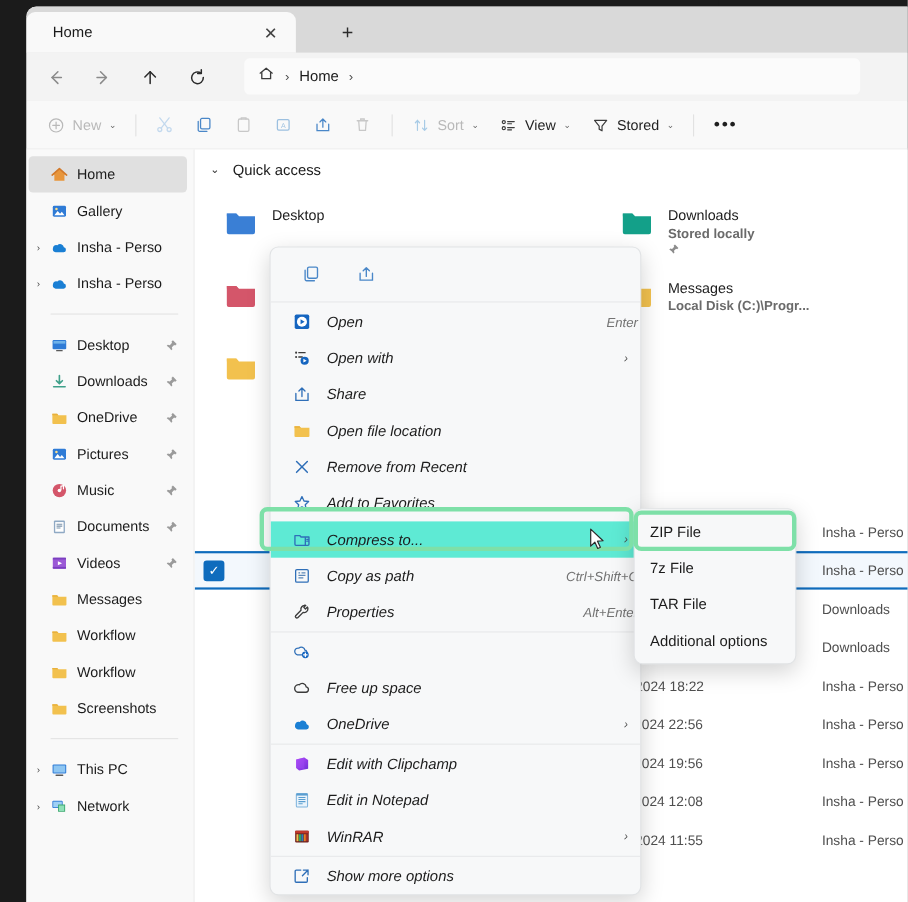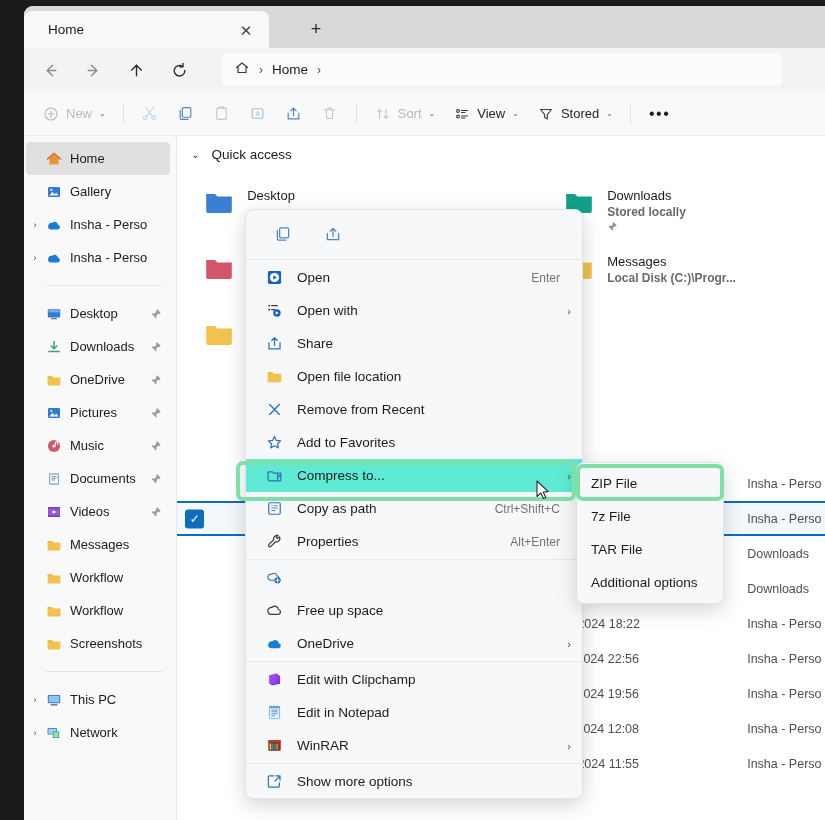--- a/index.html
+++ b/index.html
@@ -224,28 +224,29 @@
     background: #0f6cbd;
     display: flex; align-items: center; justify-content: center;
     color: #fff; font-size: 12px;
   }
   .f-date { position: absolute; left: 365px; }
   .f-loc  { position: absolute; left: 570px; }
 
   
   .ctxmenu {
     position: absolute;
-    left: 221px; top: 203px;
+    left: 221px; top: 218px;
     width: 338px;
     background: #f7f8f9;
     border: 1px solid #e1e3e5;
     border-radius: 8px;
     box-shadow: 0 6px 20px rgba(0,0,0,.17);
     overflow: hidden;
     z-index: 40;
+    font-style: italic;
   }
   .ctx-top {
     display: flex; align-items: center;
     height: 48px;
     padding-left: 20px;
     gap: 16px;
   }
   .ctx-topbtn {
     width: 34px; height: 30px;
     display: flex; align-items: center; justify-content: center;
@@ -261,21 +262,21 @@
   }
   .ctx-item.hl { background: #5eead4; }
   .ctx-ico {
     flex: 0 0 22px;
     height: 18px;
     display: flex; align-items: center; justify-content: center;
     margin-right: 12px;
     color: #2f6fb8;
   }
   .ctx-label { flex: 1 1 auto; white-space: nowrap; }
-  .ctx-accel { font-size: 12px; color: #737373; margin-right: 22px; }
+  .ctx-accel { font-size: 12px; color: #737373; margin-right: 2px; }
   .ctx-arrow { font-size: 11px; color: #4a4a4a; margin-right: 11px; }
 
   
   .submenu {
     position: absolute;
     left: 552px; top: 456px;
     width: 148px;
     background: #f7f8f9;
     border: 1px solid #e1e3e5;
     border-radius: 8px;

